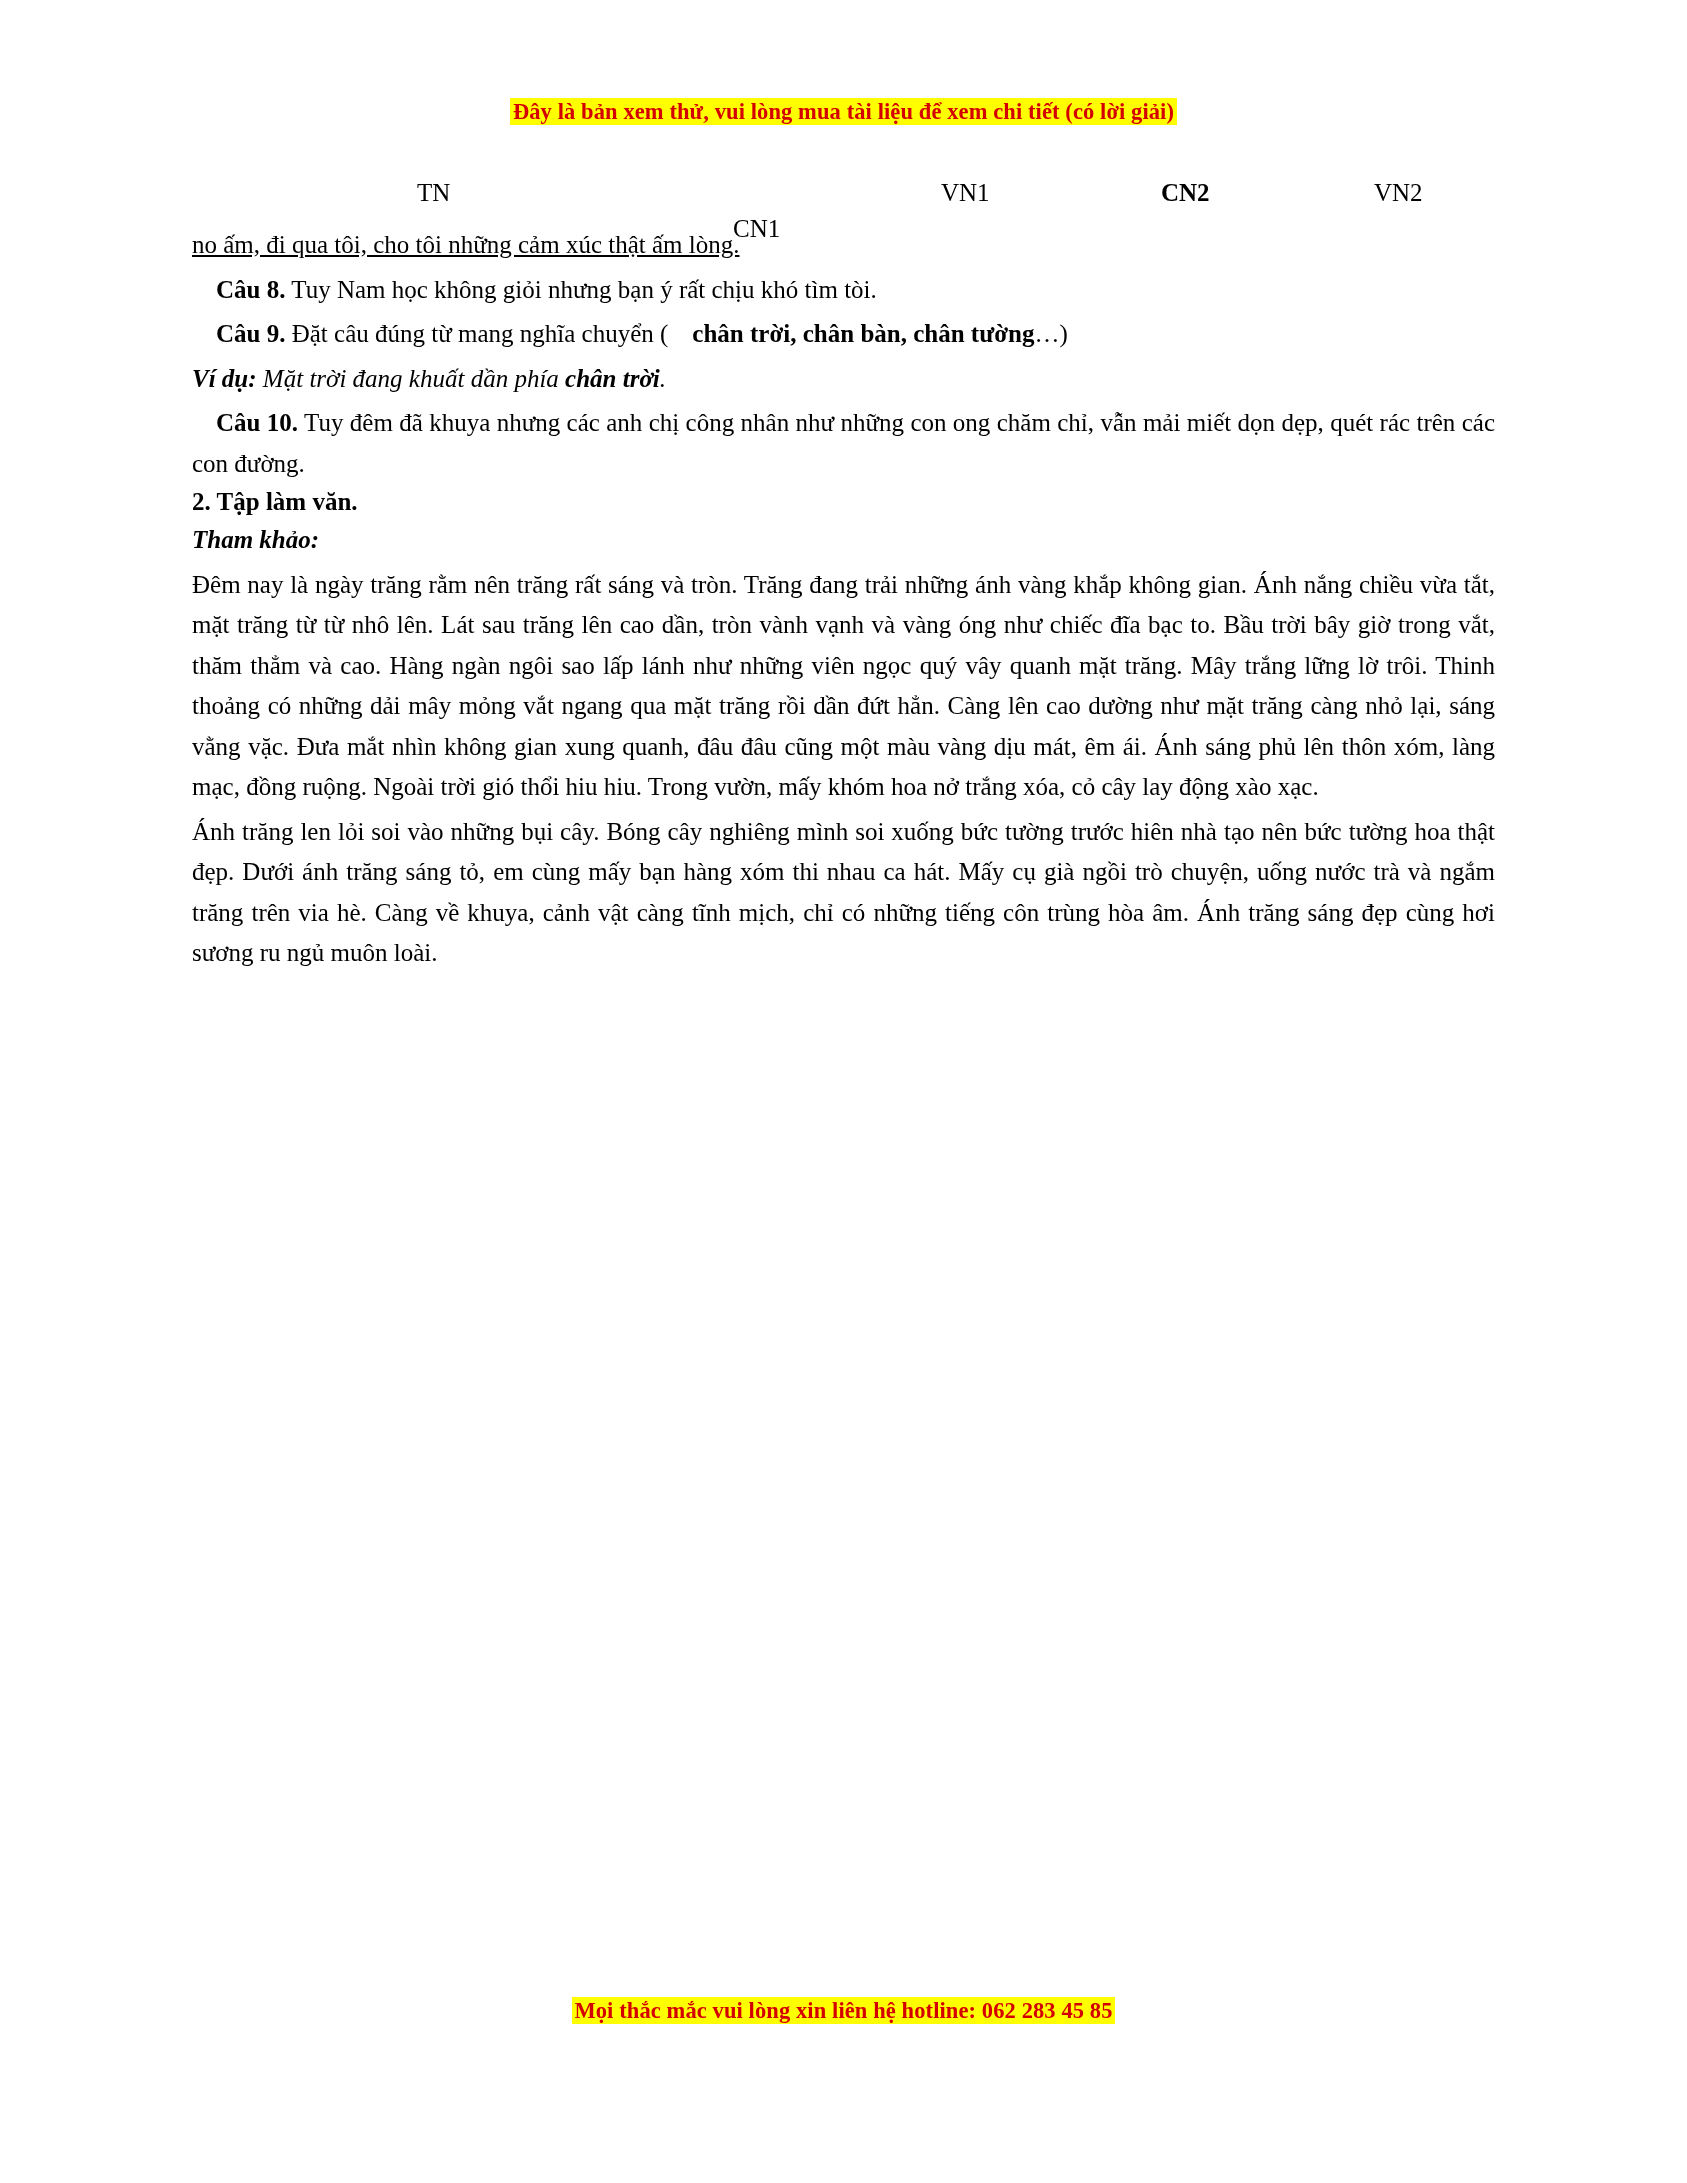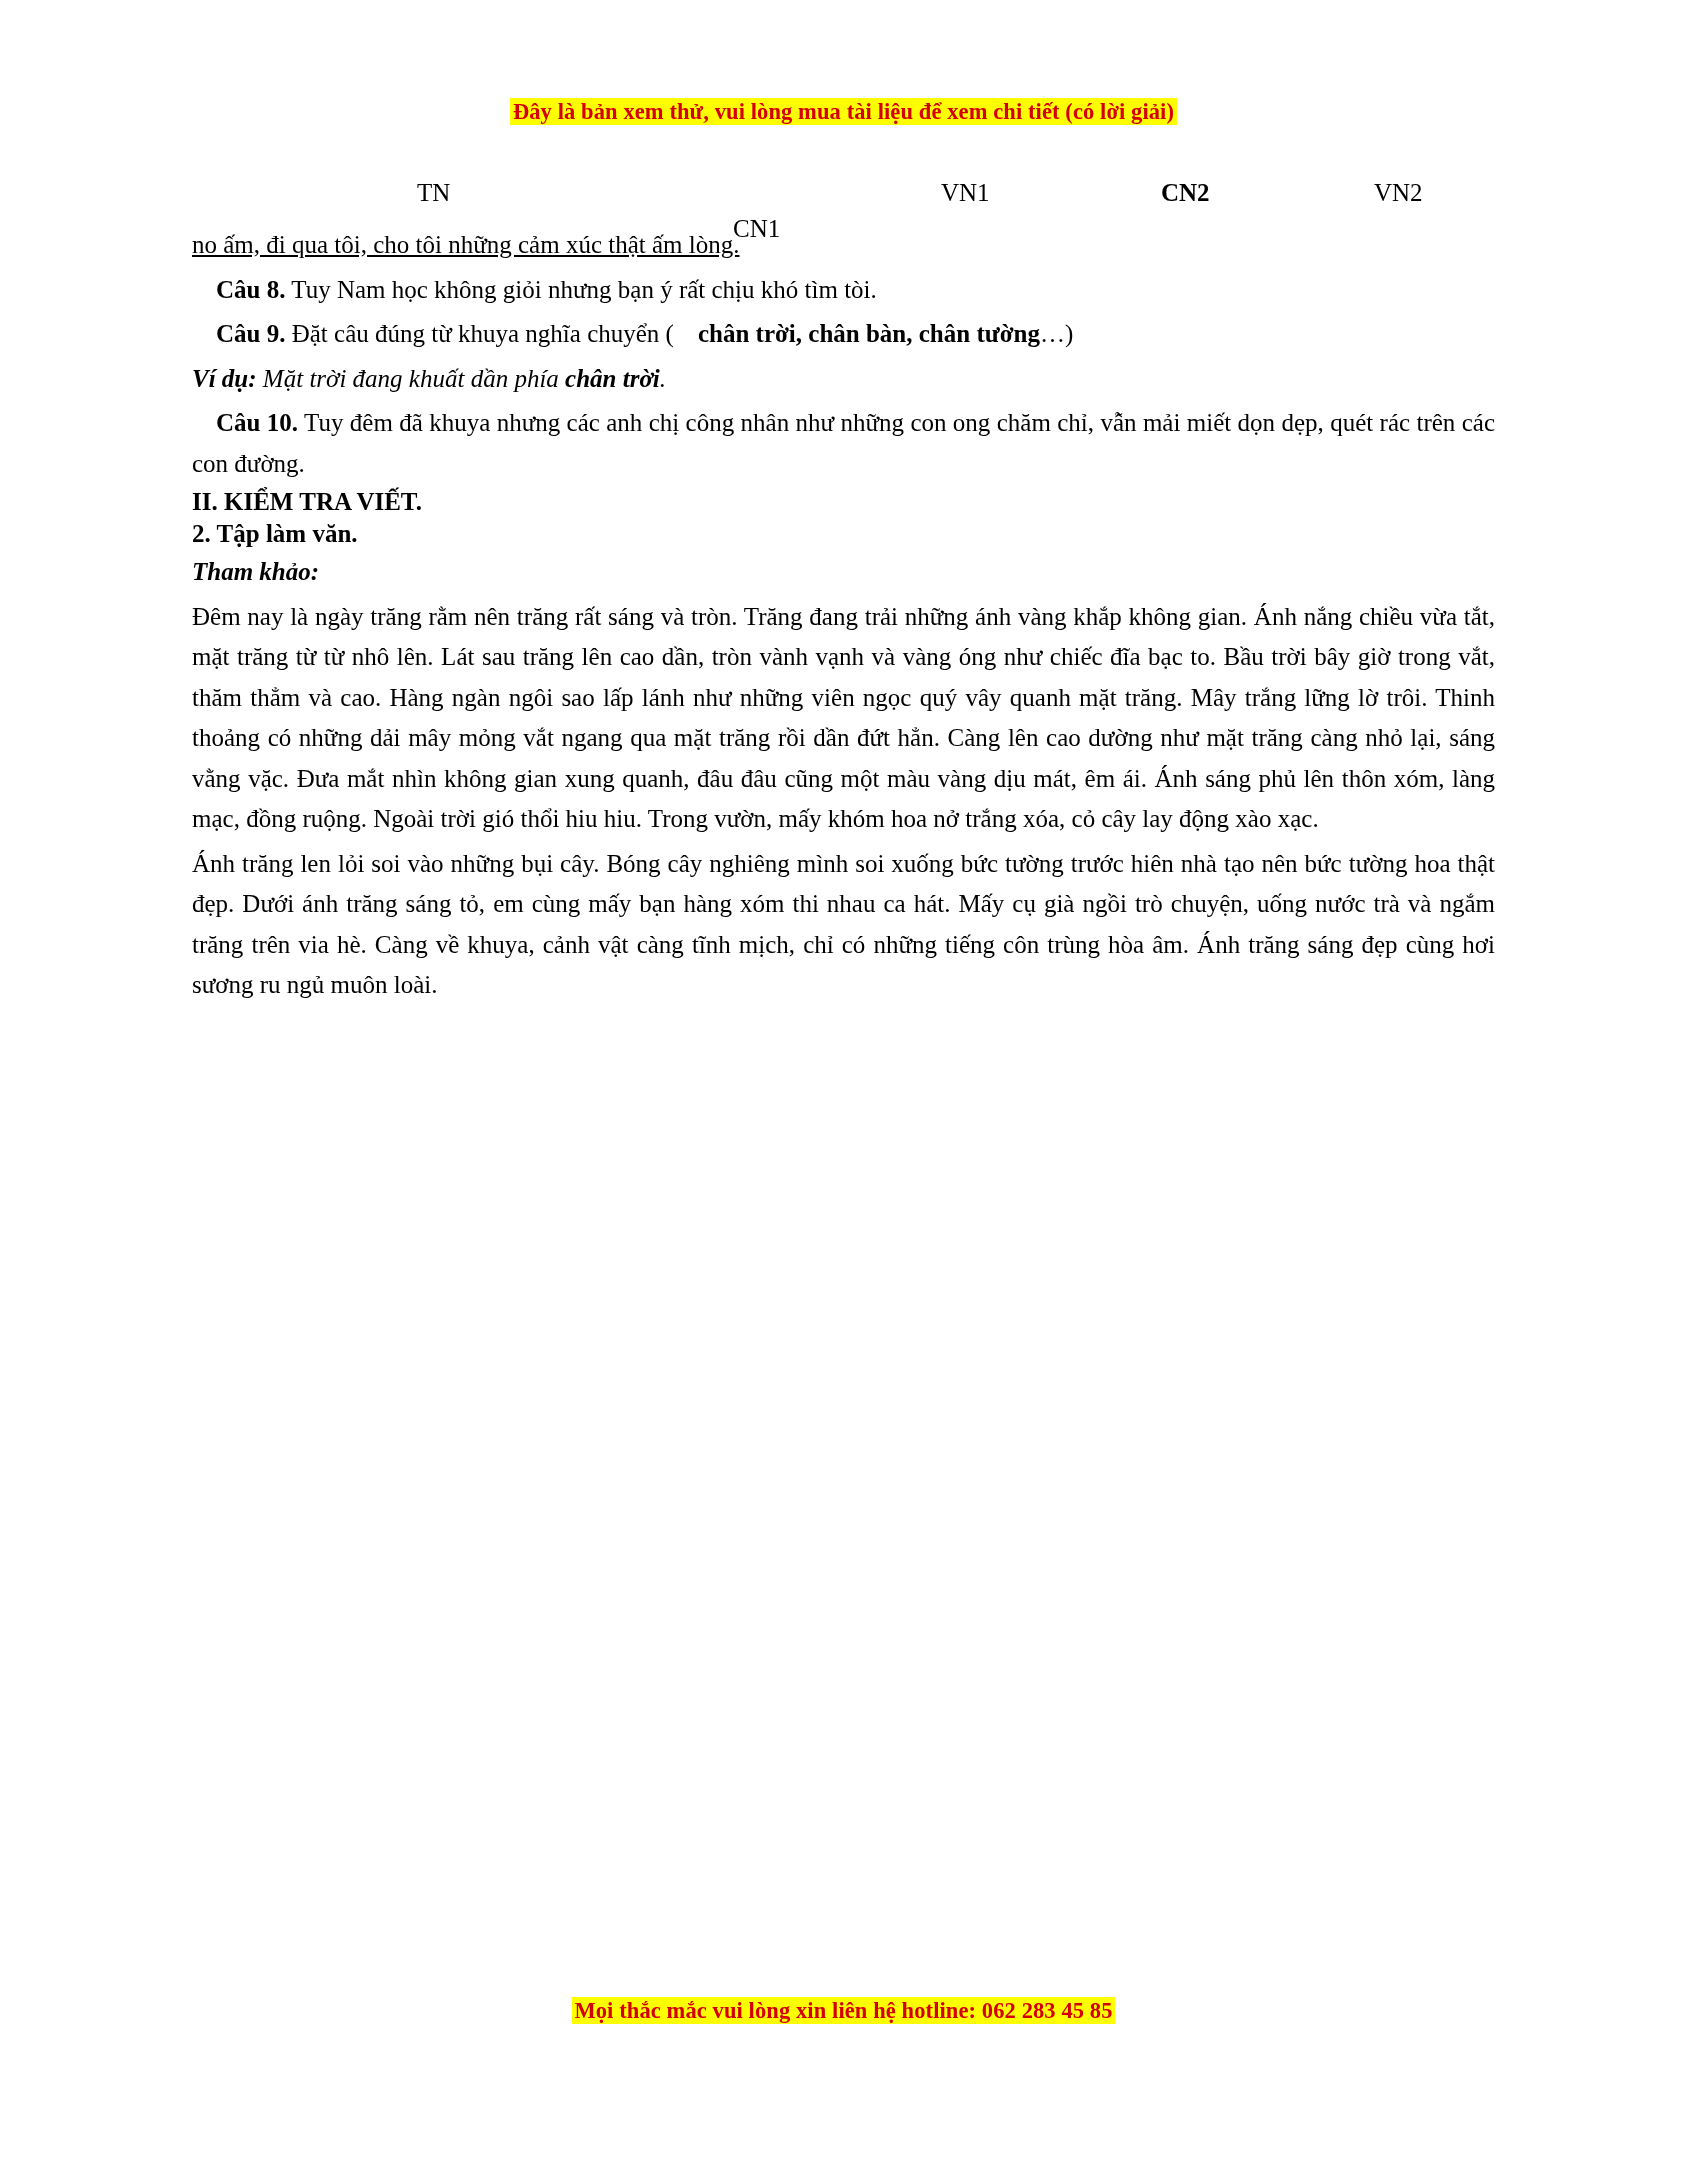--- a/index.html
+++ b/index.html
@@ -111,32 +111,31 @@
 
     <p class="para first-underline">
       <span class="u">no ấm, đi qua tôi, cho tôi những cảm xúc thật ấm lòng.</span>
     </p>
 
     <p class="para">
       <span class="b">Câu 8.</span><span> Tuy Nam học không giỏi nhưng bạn ý rất chịu khó tìm tòi.</span>
     </p>
 
     <p class="para">
-      <span class="b">Câu 9.</span><span> Đặt câu đúng từ khuya nghĩa chuyển (</span><span class="b">chân trời, chân bàn, chân tường</span><span>…)</span>
+      <span class="b">Câu 9.</span><span> Đặt câu đúng từ mang nghĩa chuyển (</span><span class="b">chân trời, chân bàn, chân tường</span><span>…)</span>
     </p>
 
     <p class="para">
       <span class="bi">Ví dụ:</span><span class="i"> Mặt trời đang khuất dần phía </span><span class="bi">chân trời</span><span class="i">.</span>
     </p>
 
     <p class="para">
       <span class="b">Câu 10.</span><span> Tuy đêm đã khuya nhưng các anh chị công nhân như những con ong chăm chỉ, vẫn mải miết dọn dẹp, quét rác trên các con đường.</span>
     </p>
 
-    <p class="heading">II. KIỂM TRA VIẾT.</p>
 
     <p class="heading">2. Tập làm văn.</p>
 
     <p class="para">
       <span class="bi">Tham khảo:</span>
     </p>
 
     <p class="para">Đêm nay là ngày trăng rằm nên trăng rất sáng và tròn. Trăng đang trải những ánh vàng khắp không gian. Ánh nắng chiều vừa tắt, mặt trăng từ từ nhô lên. Lát sau trăng lên cao dần, tròn vành vạnh và vàng óng như chiếc đĩa bạc to. Bầu trời bây giờ trong vắt, thăm thẳm và cao. Hàng ngàn ngôi sao lấp lánh như những viên ngọc quý vây quanh mặt trăng. Mây trắng lững lờ trôi. Thinh thoảng có những dải mây mỏng vắt ngang qua mặt trăng rồi dần đứt hẳn. Càng lên cao dường như mặt trăng càng nhỏ lại, sáng vằng vặc. Đưa mắt nhìn không gian xung quanh, đâu đâu cũng một màu vàng dịu mát, êm ái. Ánh sáng phủ lên thôn xóm, làng mạc, đồng ruộng. Ngoài trời gió thổi hiu hiu. Trong vườn, mấy khóm hoa nở trắng xóa, cỏ cây lay động xào xạc.</p>
 
     <p class="para">Ánh trăng len lỏi soi vào những bụi cây. Bóng cây nghiêng mình soi xuống bức tường trước hiên nhà tạo nên bức tường hoa thật đẹp. Dưới ánh trăng sáng tỏ, em cùng mấy bạn hàng xóm thi nhau ca hát. Mấy cụ già ngồi trò chuyện, uống nước trà và ngắm trăng trên via hè. Càng về khuya, cảnh vật càng tĩnh mịch, chỉ có những tiếng côn trùng hòa âm. Ánh trăng sáng đẹp cùng hơi sương ru ngủ muôn loài.</p>

